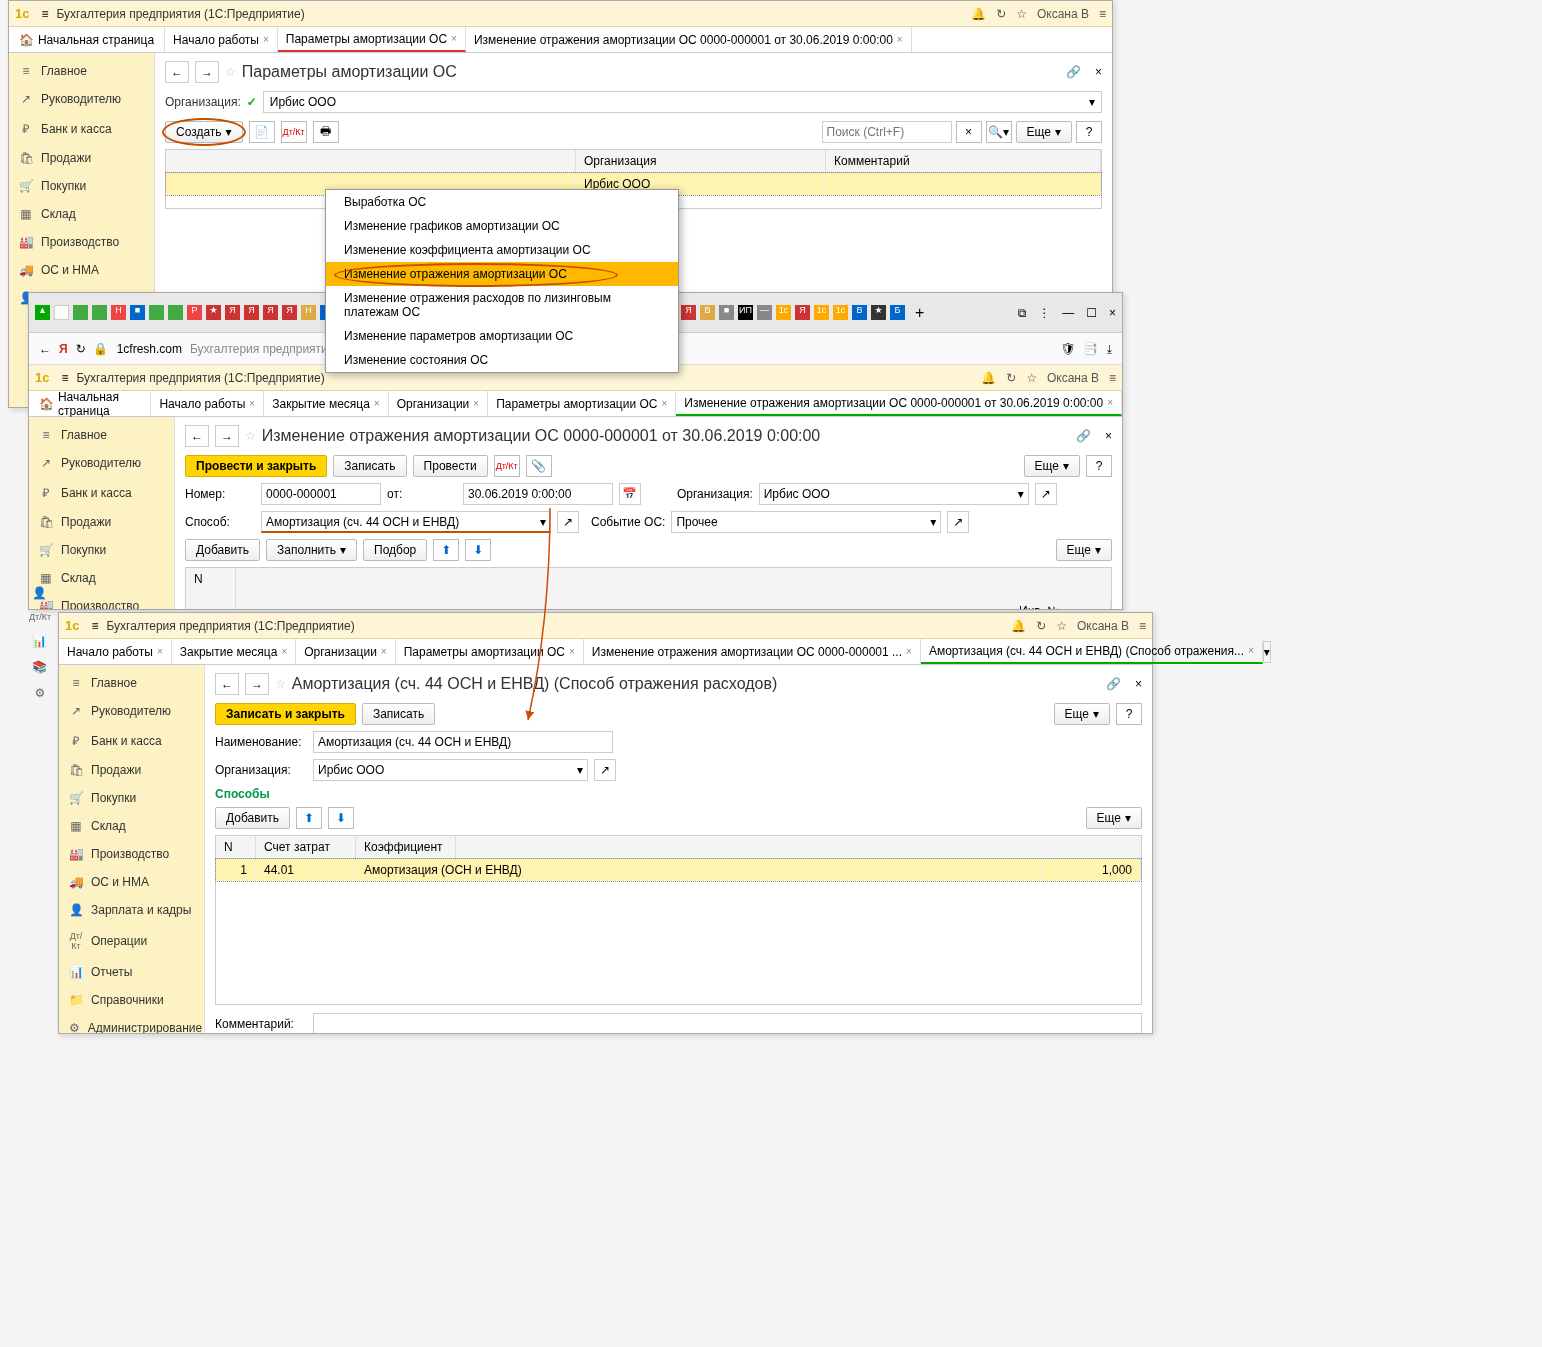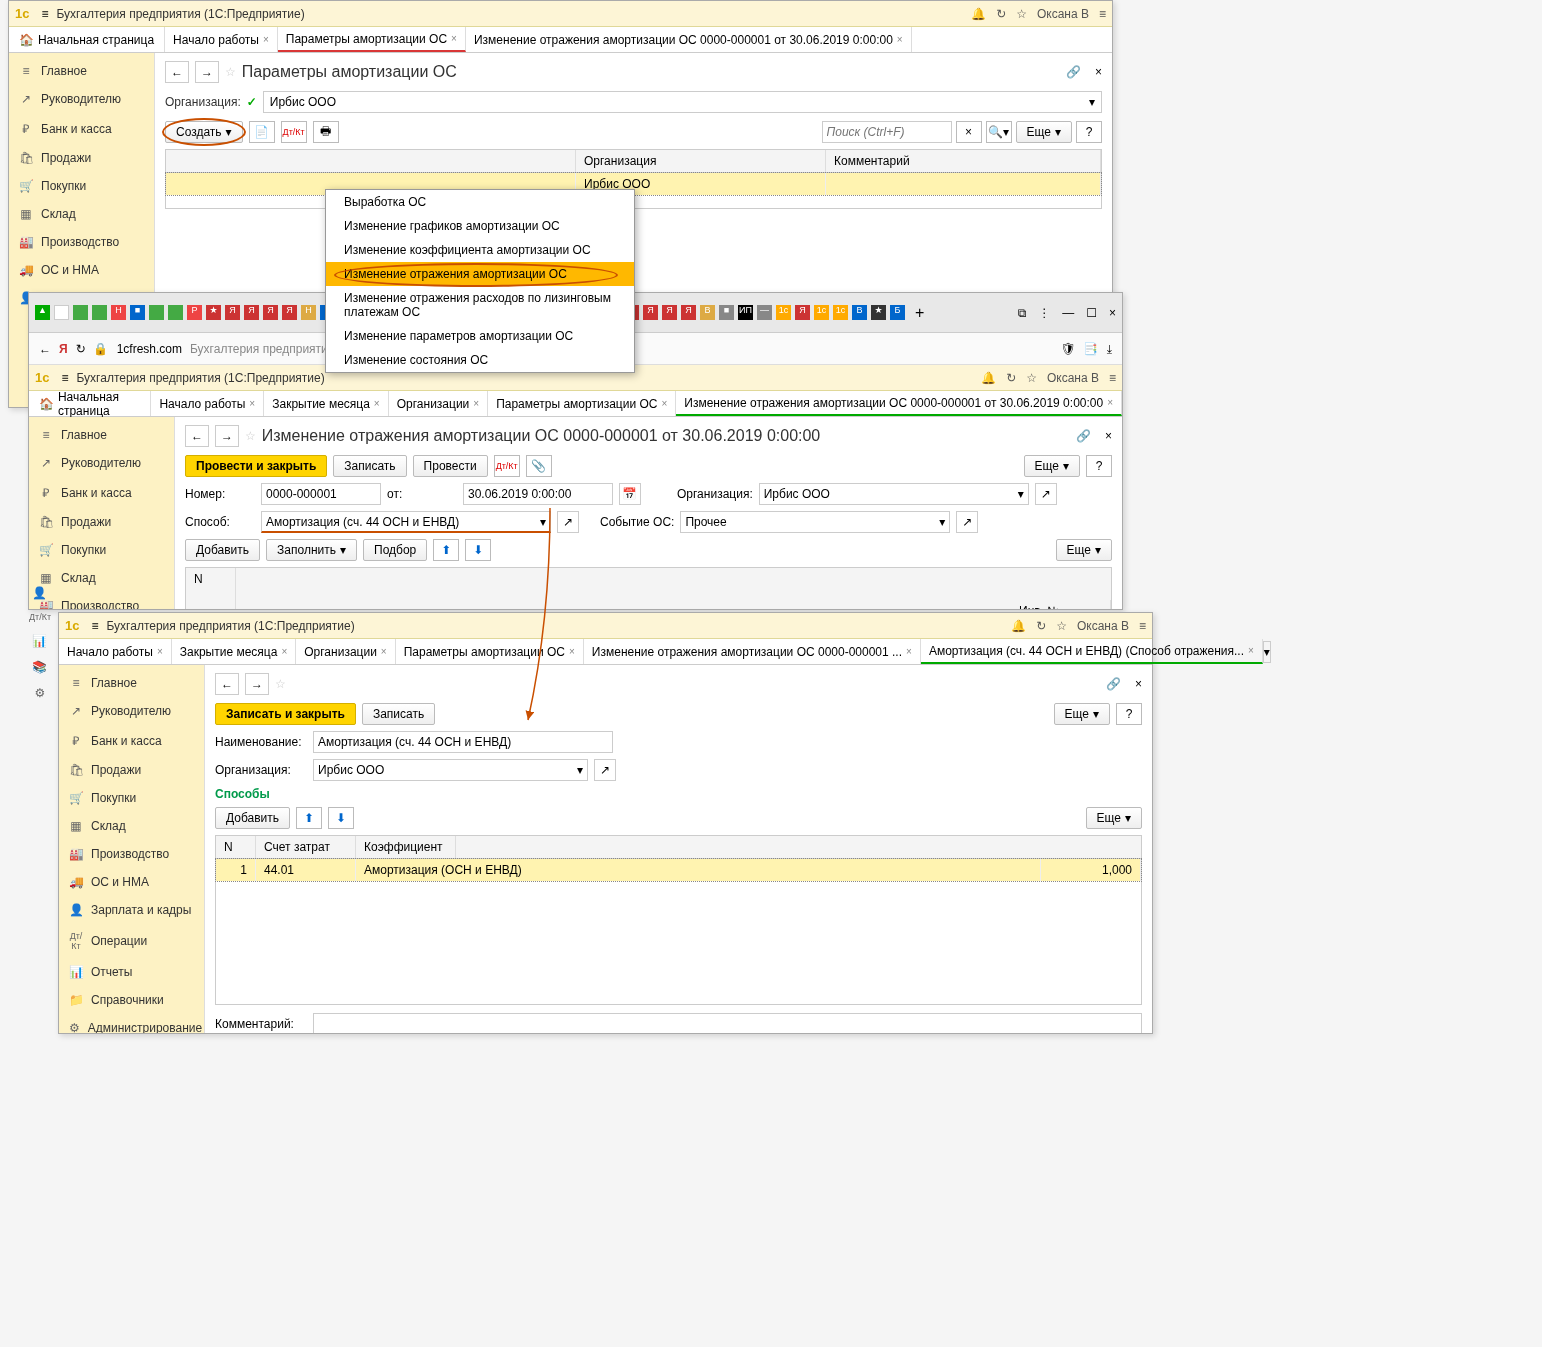--- a/index.html
+++ b/index.html
@@ -41,23 +41,23 @@
 .org-input { flex: 1; border: 1px solid #ccc; height: 22px; padding: 0 6px; display: flex; align-items: center; gap: 4px; }
 .check-green { color: #0a0; font-weight: bold; }
 
 .toolbar-row { display: flex; align-items: center; gap: 6px; margin-bottom: 6px; }
 .btn { border: 1px solid #bbb; background: linear-gradient(#fff,#eee); padding: 3px 10px; cursor: pointer; border-radius: 2px; display: inline-flex; align-items: center; gap: 4px; }
 .btn-yellow { background: #ffd400; border-color: #d4af00; font-weight: bold; }
 .btn-circled { position: relative; }
 .btn-circled::after { content: ''; position: absolute; left: -4px; top: -4px; right: -4px; bottom: -4px; border: 2px solid #c94f00; border-radius: 50%; pointer-events: none; }
 .icon-btn { border: 1px solid #bbb; background: #fff; width: 26px; height: 22px; display: flex; align-items: center; justify-content: center; cursor: pointer; }
 .search-box { margin-left: auto; display: flex; gap: 4px; }
-.search-input { border: 1px solid #ccc; height: 22px; width: 130px; padding: 0 4px; font-style: italic; }
-
-.dropdown-menu { position: absolute; left: 170px; top: 136px; width: 310px; background: #fff; border: 1px solid #999; box-shadow: 2px 2px 8px rgba(0,0,0,0.3); z-index: 10; }
+.search-input { border: 1px solid #ccc; height: 22px; width: 130px; padding: 0 4px; }
+
+.dropdown-menu { position: absolute; left: 170px; top: 136px; width: 354px; background: #fff; border: 1px solid #999; box-shadow: 2px 2px 8px rgba(0,0,0,0.3); z-index: 10; }
 .dd-item { padding: 5px 18px; cursor: pointer; }
 .dd-item-selected { background: #ffb800; position: relative; }
 .dd-item-selected::after { content: ''; position: absolute; left: 8px; top: 1px; width: 280px; height: 20px; border: 2px solid #c94f00; border-radius: 50%; pointer-events: none; }
 
 .grid { border: 1px solid #ccc; }
 .grid-head { display: flex; background: #f4f4f4; border-bottom: 1px solid #ccc; }
 .grid-head div { padding: 4px 8px; border-right: 1px solid #ddd; }
 .grid-row { display: flex; }
 .grid-row div { padding: 4px 8px; border-right: 1px solid #eee; }
 .grid-row.selected { background: #fff3b0; outline: 1px dotted #888; }
@@ -397,21 +397,21 @@
           </div>
         <span class="tabselect">↗</span>
       </div>
       <div class="form-row">
         <label>Способ:</label>
         <div class="input-box input-underline" style="width:290px;">
             <span>Амортизация (сч. 44 ОСН и ЕНВД)</span>
             <span style="margin-left:auto">▾</span>
           </div>
         <span class="tabselect">↗</span>
-        <label style="margin-left:15px;">Событие ОС:</label>
+        <label style="margin-left:6px;">Событие ОС:</label>
         <div class="input-box" style="width:270px;">
             <span>Прочее</span>
             <span style="margin-left:auto">▾</span>
           </div>
         <span class="tabselect">↗</span>
       </div>
       <div class="toolbar-row">
         <span class="btn">Добавить</span>
         <span class="btn"><span>Заполнить</span> ▾</span>
         <span class="btn">Подбор</span>
@@ -529,20 +529,21 @@
       <div class="sidebar-item">
           <span class="sidebar-icon">⚙</span>
           <span>Администрирование</span>
         </div>
     </div>
     <div class="content">
       <div class="content-head">
         <div class="nav-btn">←</div>
         <div class="nav-btn">→</div>
         <span class="star-icon">☆</span>
+        <span class="page-title">Амортизация (сч. 44 ОСН и ЕНВД) (Способ отражения расходов)</span>
         <span class="link-icon">🔗</span>
         <span style="margin-left:8px;">×</span>
       </div>
       <div class="toolbar-row">
         <span class="btn btn-yellow">Записать и закрыть</span>
         <span class="btn">Записать</span>
         <span class="right-align"></span>
         <span class="btn"><span>Еще</span> ▾</span>
         <span class="icon-btn">?</span>
       </div>

